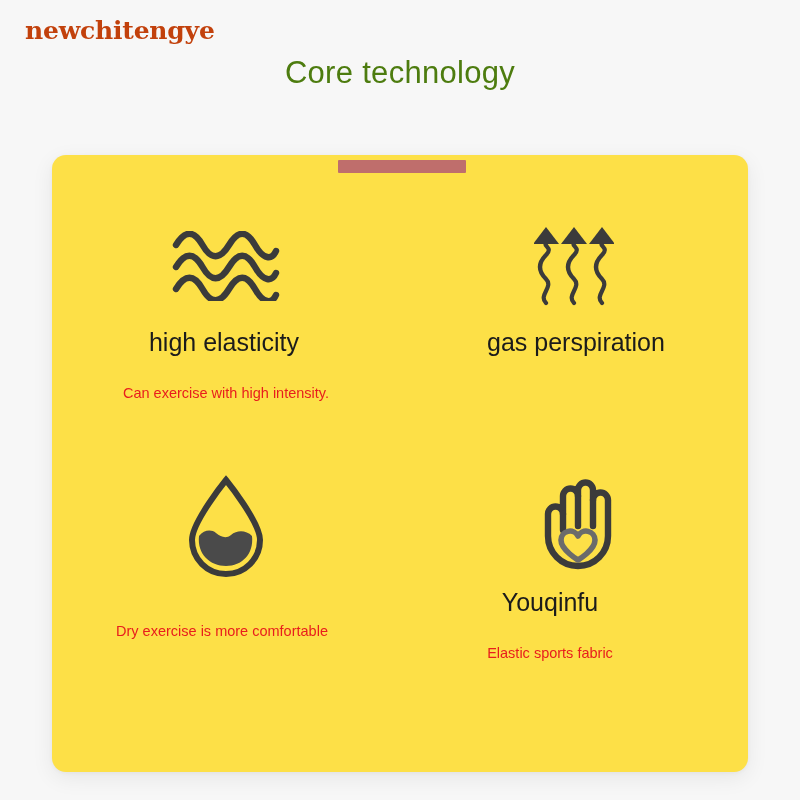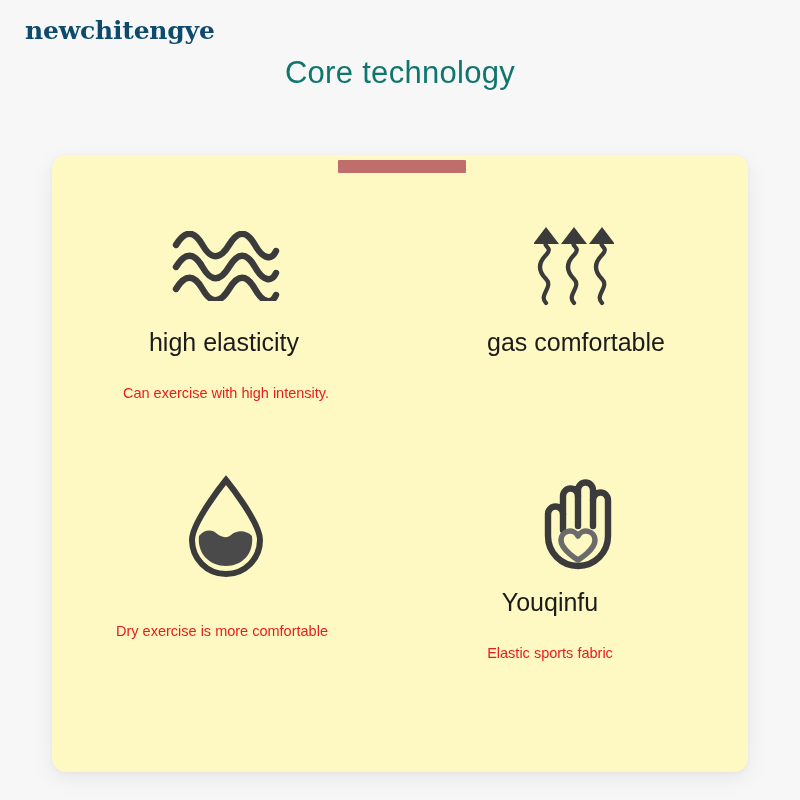--- a/index.html
+++ b/index.html
@@ -17,46 +17,46 @@
   }
 
   
   .watermark {
     position: absolute;
     left: 25px;
     top: 16px;
     font-family: "DejaVu Serif", serif;
     font-size: 25px;
     font-weight: 700;
-    color: #0c4a6e;
+    color: #c2410c;
     letter-spacing: -0.2px;
     white-space: nowrap;
   }
 
   
   .page-title {
     position: absolute;
     left: 0;
     right: 0;
     top: 55px;
     text-align: center;
     font-size: 31px;
     font-weight: 400;
-    color: #0f766e;
+    color: #4d7c0f;
     letter-spacing: 0.3px;
   }
 
   
   .card {
     position: absolute;
     left: 52px;
     top: 155px;
     width: 696px;
     height: 617px;
-    background: #fef9c3;
+    background: #fde047;
     border-radius: 14px;
     box-shadow: 0 6px 22px rgba(0,0,0,0.07), 0 1px 4px rgba(0,0,0,0.04);
   }
 
   .accent-bar {
     position: absolute;
     left: 286px;
     top: 5px;
     width: 128px;
     height: 13px;
@@ -151,21 +151,21 @@
             <path d="M40 78 C32 70, 48 62, 40 54 S32 38, 40 30 S36 22, 40 16"></path>
             <path d="M68 78 C60 70, 76 62, 68 54 S60 38, 68 30 S64 22, 68 16"></path>
           </g>
           <g fill="#3b3b3b">
             <path d="M12 2 L25 19 L-1 19 Z"></path>
             <path d="M40 2 L53 19 L27 19 Z"></path>
             <path d="M68 2 L81 19 L55 19 Z"></path>
           </g>
         </svg>
       </div>
-      <div class="feat-title">gas comfortable</div>
+      <div class="feat-title">gas perspiration</div>
     </div>
 
     <div class="cell cell-2">
       <div class="icon-wrap">
         <svg width="84" height="104" viewBox="0 0 84 104" aria-hidden="true">
           <path d="M42 6 C42 6, 76 48, 76 66 A34 34 0 0 1 8 66 C8 48, 42 6, 42 6 Z" fill="none" stroke="#3b3b3b" stroke-width="6"></path>
           <path d="M15 62 C20 56, 27 55, 32 59 C37 63, 42 65, 47 61 C53 56, 62 56, 68 62
                    C70 80, 58 92, 42 92 C26 92, 13 80, 15 62 Z" fill="#4a4a4a"></path>
         </svg>
       </div>

